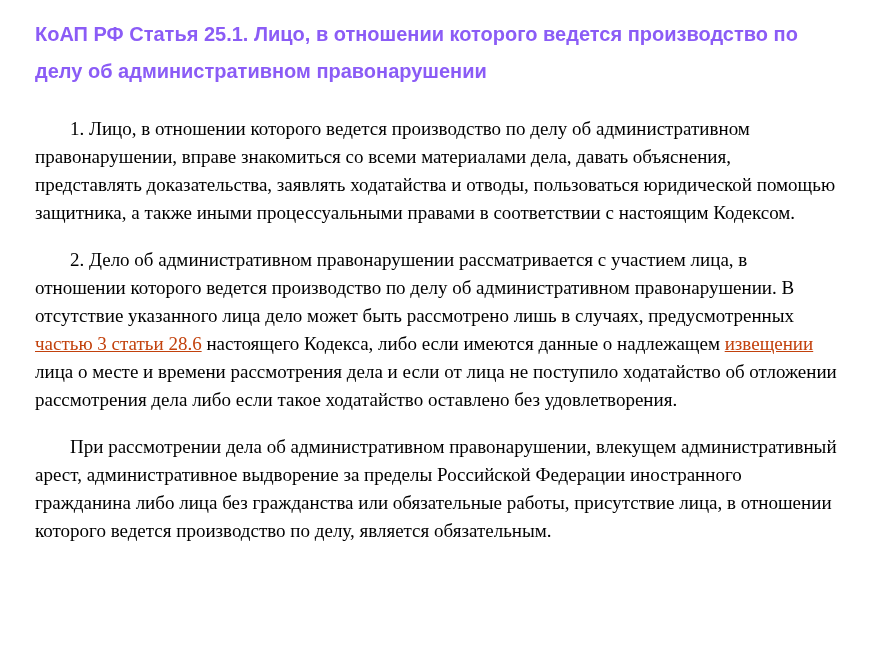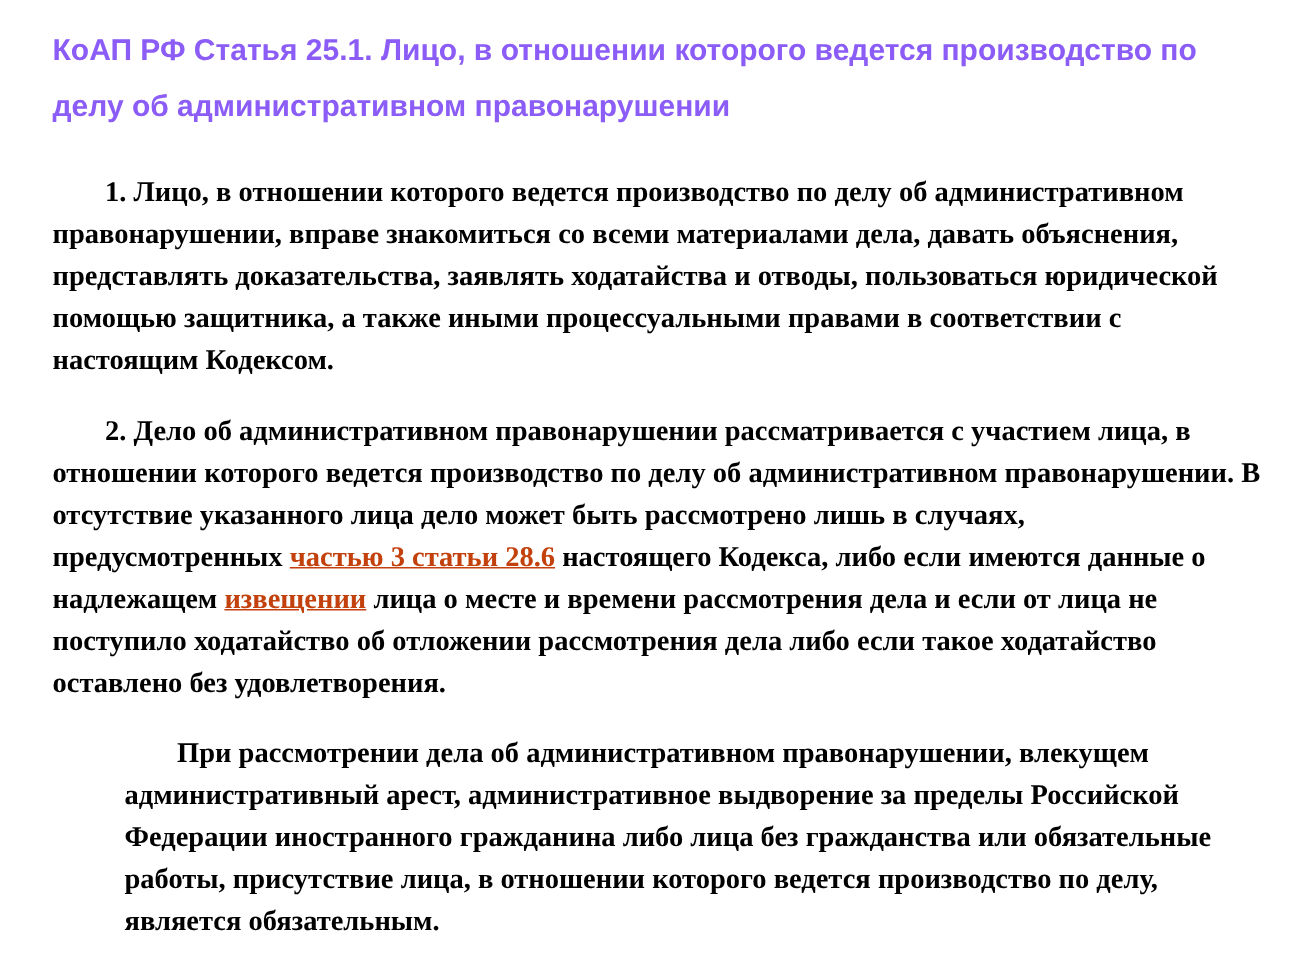--- a/index.html
+++ b/index.html
@@ -24,30 +24,28 @@
     color: #8b5cf6;
     margin: 0 0 25px 0;
     max-width: 822px;
   }
   .article-body {
     font-family: "Liberation Serif", serif;
     font-size: 19px;
     line-height: 28px;
     color: #000000;
     max-width: 806px;
-    font-weight: bold;
   }
   .para {
     margin: 0 0 19px 0;
     text-indent: 35px;
     text-align: left;
   }
   .para:last-child {
     margin-bottom: 0;
-    margin-left: 48px;
   }
   a.link {
     color: #c2410c;
     text-decoration: underline;
     cursor: pointer;
   }
 </style>
 </head>
 <body>
 

